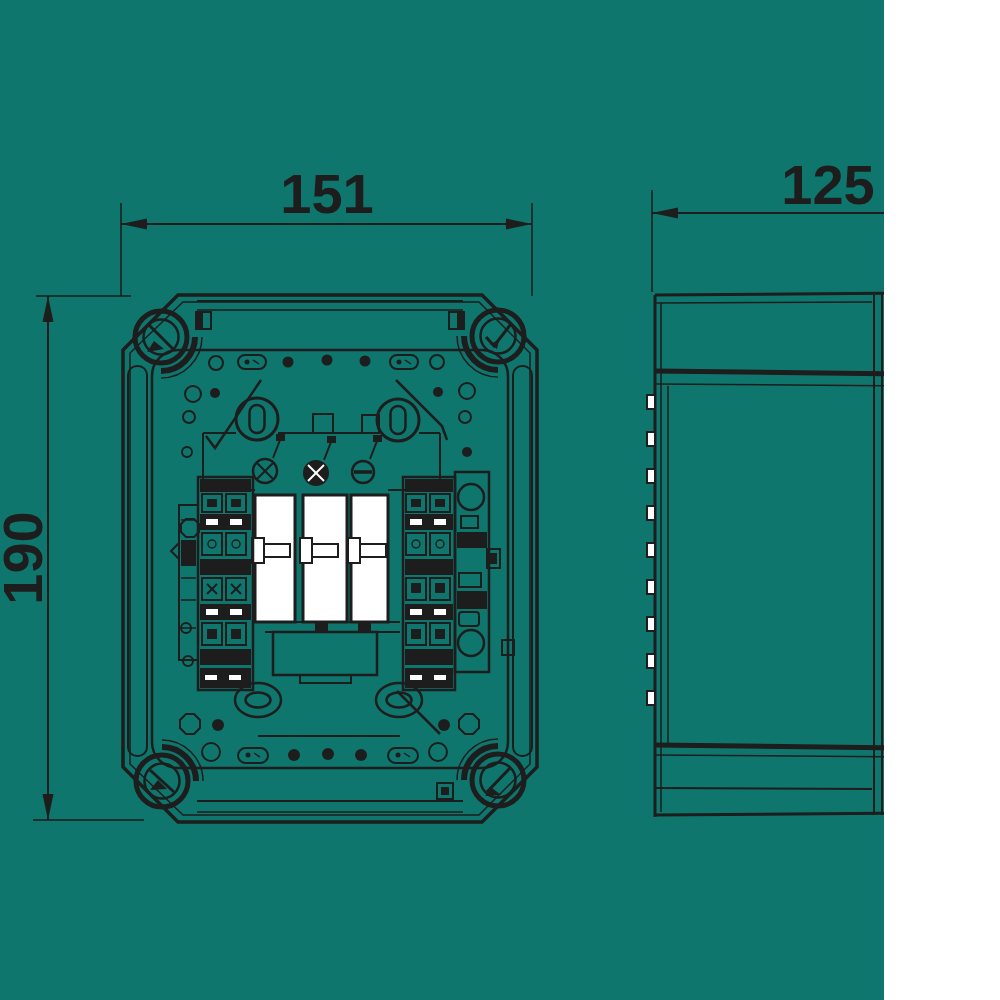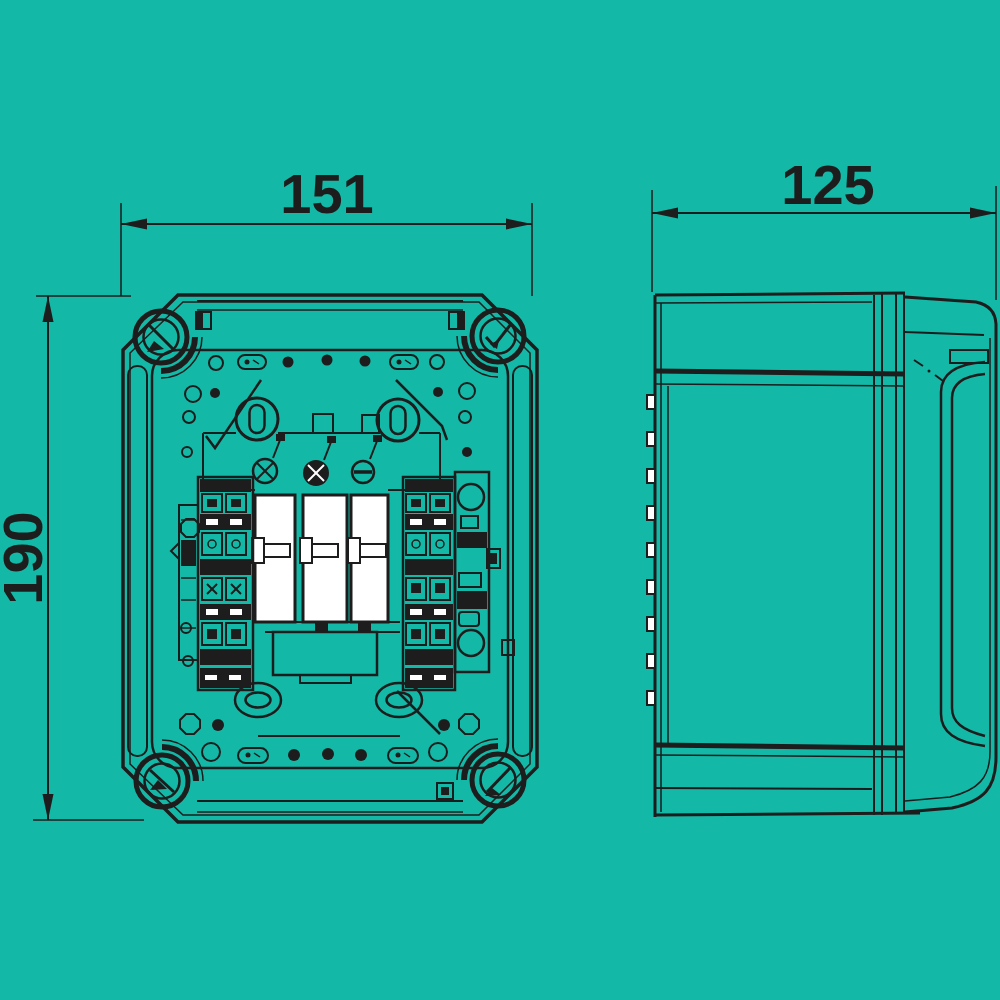--- a/index.html
+++ b/index.html
@@ -1,16 +1,16 @@
 <!DOCTYPE html>
 <html><head>
 <meta charset="utf-8">
 <style>
   html,body{margin:0;padding:0;background:#ffffff;}
-  #stage{position:relative;width:1000px;height:1000px;background:#14b8a6;overflow:hidden;}
+  #stage{position:relative;width:884px;height:1000px;background:#0f766e;overflow:hidden;}
   svg{display:block;}
   text{font-family:"Liberation Sans","DejaVu Sans",sans-serif;font-weight:bold;}
 </style>
 </head>
 <body>
 
 <div id="stage">
 <svg width="1000" height="1000" viewBox="0 0 1000 1000">
   <g stroke="#1d1d1d" fill="none" stroke-width="2">
 

